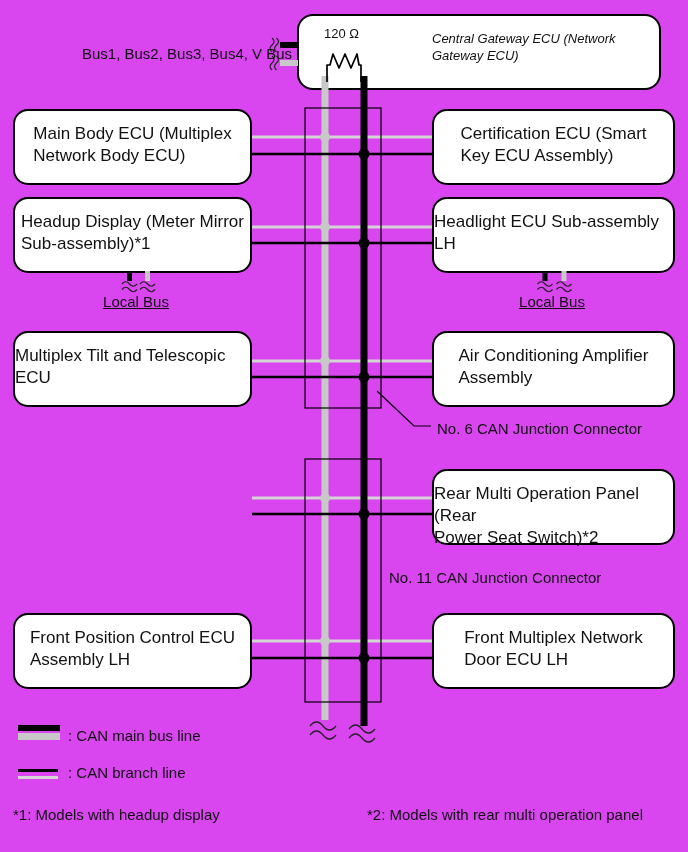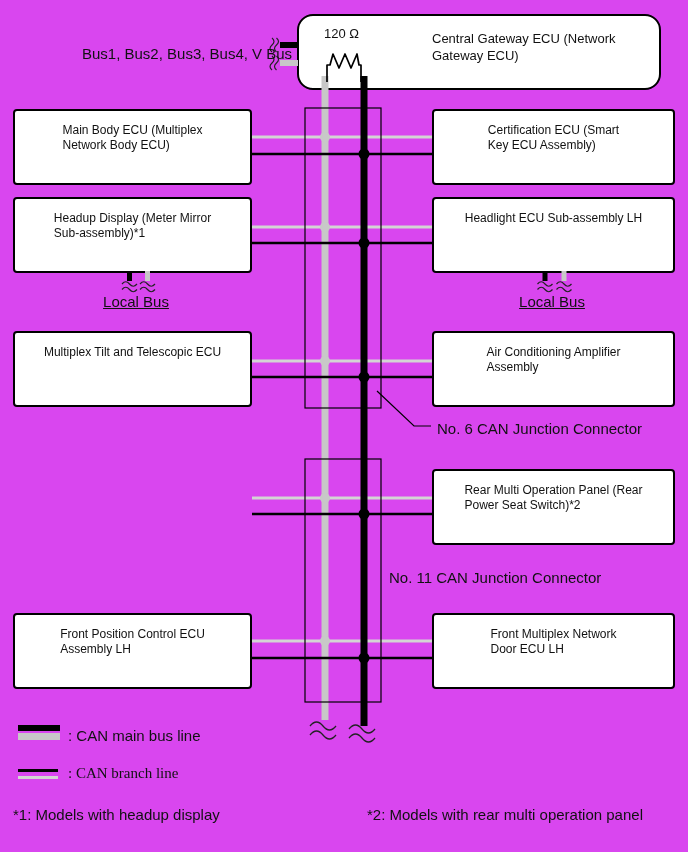--- a/index.html
+++ b/index.html
@@ -2,35 +2,35 @@
 <html><head>
 <meta charset="utf-8">
 <style>
   html,body{margin:0;padding:0;background:#fff;}
   .canvas{
     position:relative;width:688px;height:852px;background:#d946ef;overflow:hidden;
     font-family:"Liberation Sans", sans-serif;color:#111;
   }
   .node{
     position:absolute;width:239px;height:76px;background:#fff;
-    border:2px solid #000;border-radius:4px;box-sizing:border-box;
+    border:2px solid #000;border-radius:15px;box-sizing:border-box;
     display:flex;justify-content:center;z-index:1;
-    font-size:12px;line-height:1.28;
+    font-size:17px;line-height:1.28;
   }
   .node .label{white-space:pre-line;padding-top:12px;text-align:left;}
   .node.right{width:243px;left:432px;}
   .node.left{left:13px;}
   .r0{top:109px}.r1{top:197px}.r2{top:331px}.r3{top:469px}.r4{top:613px}
   .central{
     position:absolute;left:297px;top:14px;width:364px;height:76px;background:#fff;
     border:2px solid #000;border-radius:16px;box-sizing:border-box;z-index:1;
     font-size:13px;line-height:1.3;
   }
   .central .resistor-label{position:absolute;left:25px;top:10px;white-space:pre;}
-  .central .central-label{position:absolute;left:133px;top:15px;white-space:pre-line;}
+  .central .central-label{position:absolute;left:133px;top:15px;white-space:pre-line;font-style:italic;}
   .txt{position:absolute;font-size:15px;line-height:1.25;z-index:3;white-space:pre;}
   .ctr{text-align:center;text-decoration:underline;}
   svg.overlay{position:absolute;left:0;top:0;z-index:2;pointer-events:none;}
   .swatch{position:absolute;z-index:3;}
   .sw-main-black{left:18px;top:725px;width:42px;height:6px;background:#000;}
   .sw-main-gray{left:18px;top:733px;width:42px;height:7px;background:#c8c8c8;}
   .sw-branch-black{left:18px;top:769px;width:40px;height:2.5px;background:#000;}
   .sw-branch-gray{left:18px;top:776px;width:40px;height:3px;background:#d4d4d4;}
 </style>
 </head>
@@ -86,21 +86,21 @@
   <div class="txt" style="left:437px;top:420px;">No. 6 CAN Junction Connector</div>
   <div class="txt" style="left:389px;top:569px;">No. 11 CAN Junction Connector</div>
   <div class="txt" style="left:13px;top:806px;">*1: Models with headup display</div>
   <div class="txt" style="left:367px;top:806px;">*2: Models with rear multi operation panel</div>
 
   <div class="swatch sw-main-black"></div>
   <div class="swatch sw-main-gray"></div>
   <div class="txt" style="left:68px;top:727px;">: CAN main bus line</div>
   <div class="swatch sw-branch-black"></div>
   <div class="swatch sw-branch-gray"></div>
-  <div class="txt" style="left:68px;top:764px;font-family:Liberation Serif, serif;">: CAN branch line</div>
+  <div class="txt" style="left:68px;top:764px;">: CAN branch line</div>
 
   <svg class="overlay" width="688" height="852" viewBox="0 0 688 852">
 
     <g stroke="#d4d4d4" stroke-width="3">
       <line x1="252" y1="137" x2="432" y2="137"></line>
       <line x1="252" y1="227" x2="432" y2="227"></line>
       <line x1="252" y1="361" x2="432" y2="361"></line>
       <line x1="252" y1="498" x2="432" y2="498"></line>
       <line x1="252" y1="641" x2="432" y2="641"></line>
     </g>

